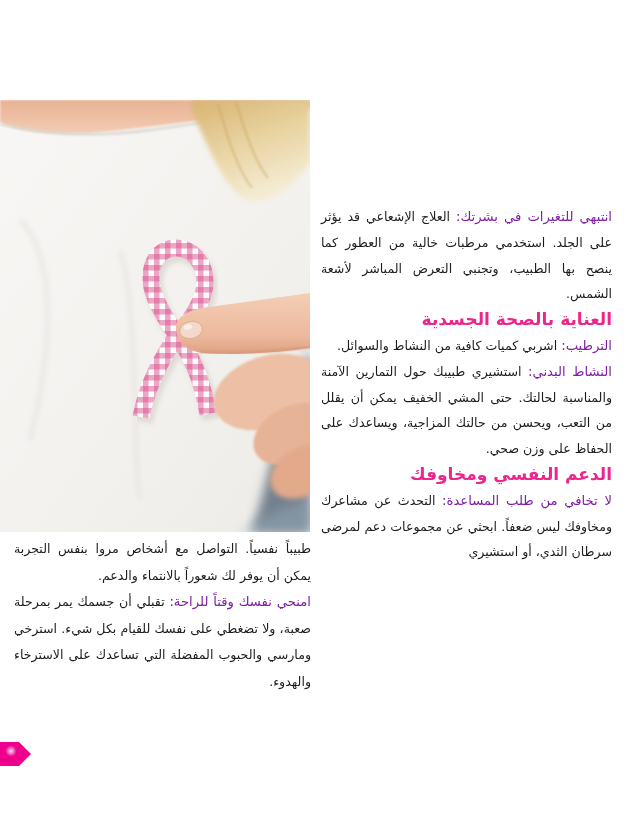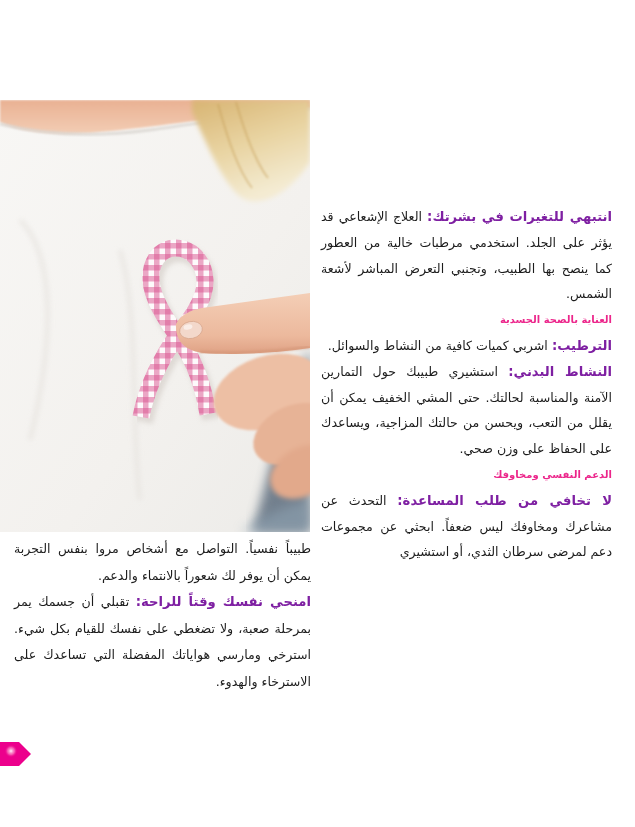--- a/index.html
+++ b/index.html
@@ -3,22 +3,22 @@
 <meta charset="utf-8">
 <style>
   html,body{margin:0;padding:0;background:#ffffff;}
   .page{position:relative;width:635px;height:827px;background:#ffffff;overflow:hidden;
         font-family:"DejaVu Sans",sans-serif;}
   .photo{position:absolute;left:0;top:100px;width:310px;height:432px;}
   .photo svg{display:block;width:310px;height:432px;}
   .col{direction:rtl;text-align:justify;color:#1c1c1c;
        font-size:12.6px;line-height:25.8px;letter-spacing:0;}
   .col p{margin:0;padding:0;}
-  .col .heading{margin:0;font-size:10px;font-weight:bold;color:#ec268b;line-height:25.8px;}
-  .lead{font-weight:bold;color:#7e1fa2;font-size:13.2px;}
+  .col .heading{margin:0;font-size:17px;font-weight:bold;color:#ec268b;line-height:25.8px;}
+  .lead{font-weight:normal;color:#7e1fa2;font-size:13.2px;}
   .col-right{position:absolute;left:321px;top:204px;width:291px;}
   .col-left{position:absolute;left:14px;top:536px;width:297px;line-height:26.6px;}
   .tag{position:absolute;left:0;top:742px;width:32px;height:24px;}
   .tag svg{display:block;}
 </style>
 </head>
 <body>
 
 <main class="page">
 
@@ -94,21 +94,21 @@
     <p><span class="lead">انتبهي للتغيرات في بشرتك:</span> <span>العلاج الإشعاعي قد يؤثر على الجلد. استخدمي مرطبات خالية من العطور كما ينصح بها الطبيب، وتجنبي التعرض المباشر لأشعة الشمس.</span></p>
     <p class="heading">العناية بالصحة الجسدية</p>
     <p><span class="lead">الترطيب:</span> <span>اشربي كميات كافية من النشاط والسوائل.</span></p>
     <p><span class="lead">النشاط البدني:</span> <span>استشيري طبيبك حول التمارين الآمنة والمناسبة لحالتك. حتى المشي الخفيف يمكن أن يقلل من التعب، ويحسن من حالتك المزاجية، ويساعدك على الحفاظ على وزن صحي.</span></p>
     <p class="heading">الدعم النفسي ومخاوفك</p>
     <p><span class="lead">لا تخافي من طلب المساعدة:</span> <span>التحدث عن مشاعرك ومخاوفك ليس ضعفاً. ابحثي عن مجموعات دعم لمرضى سرطان الثدي، أو استشيري</span></p>
   </section>
 
   <section class="col col-left">
     <p><span>طبيباً نفسياً. التواصل مع أشخاص مروا بنفس التجربة يمكن أن يوفر لك شعوراً بالانتماء والدعم.</span></p>
-    <p><span class="lead">امنحي نفسك وقتاً للراحة:</span> <span>تقبلي أن جسمك يمر بمرحلة صعبة، ولا تضغطي على نفسك للقيام بكل شيء. استرخي ومارسي هواياتك المفضلة التي تساعدك على الاسترخاء والهدوء.</span></p>
+    <p><span class="lead">امنحي نفسك وقتاً للراحة:</span> <span>تقبلي أن جسمك يمر بمرحلة صعبة، ولا تضغطي على نفسك للقيام بكل شيء. استرخي ومارسي والحبوب المفضلة التي تساعدك على الاسترخاء والهدوء.</span></p>
   </section>
 
   <div class="tag">
     <svg viewBox="0 0 32 24" width="32" height="24">
       <defs>
         <radialGradient id="tagGlow" cx="0.5" cy="0.5" r="0.5">
           <stop offset="0" stop-color="#ffffff" stop-opacity="0.95"></stop>
           <stop offset="0.55" stop-color="#ff9fd0" stop-opacity="0.55"></stop>
           <stop offset="1" stop-color="#ec008c" stop-opacity="0"></stop>
         </radialGradient>

